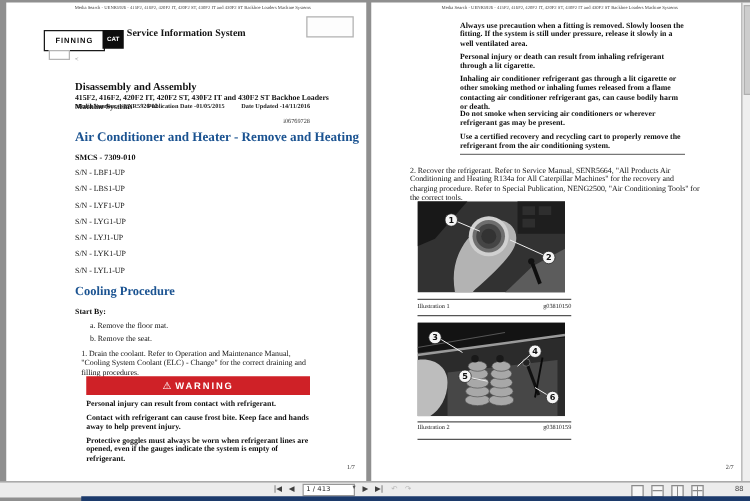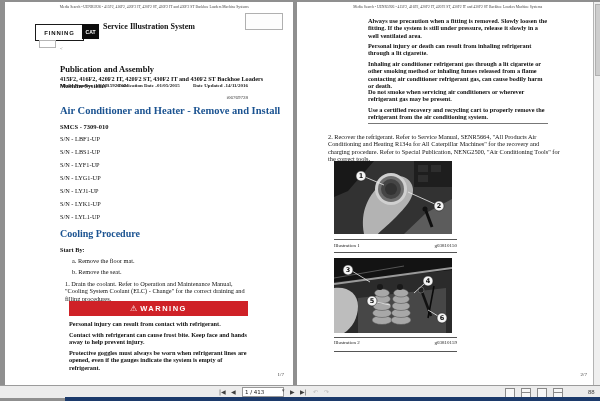--- a/index.html
+++ b/index.html
@@ -55,34 +55,34 @@
   <div class="page page-left">
     <div class="media-line">Media Search - UENR5926 - 415F2, 416F2, 420F2 IT, 420F2 ST, 430F2 IT and 430F2 ST Backhoe Loaders Machine Systems</div>
 
     <div class="abs finning-box">
       <span class="finning-txt sans">FINNING</span>
     </div>
     <div class="abs finning-tab"></div>
     <div class="abs cat-box">
       <span class="cat-txt sans">CAT</span>
     </div>
-    <div class="abs sis-title">Service Illustration System</div>
+    <div class="abs sis-title">Service Information System</div>
     <div class="abs hdr-box"></div>
     <span class="abs" style="left:55px;top:44px;font-size:5px;color:#666;">&lt;</span>
 
-    <div class="abs b" style="left:55px;top:62px;font-size:8.5px;">Publication and Assembly</div>
+    <div class="abs b" style="left:55px;top:62px;font-size:8.5px;">Disassembly and Assembly</div>
     <div class="abs b" style="left:55px;top:73px;right:10px;font-size:6.2px;">415F2, 416F2, 420F2 IT, 420F2 ST, 430F2 IT and 430F2 ST Backhoe Loaders Machine Systems</div>
 
     <span class="abs meta" style="left:55px;top:81px;">Media Number -UENR5926-02</span>
     <span class="abs meta" style="left:0;right:0;top:81px;text-align:center;">Publication Date -01/05/2015</span>
     <span class="abs meta" style="right:45px;top:81px;">Date Updated -14/11/2016</span>
 
     <span class="abs" style="right:45px;top:93px;font-size:5px;color:#333;">i06769728</span>
 
-    <div class="abs b blue" style="left:55px;top:103px;font-size:10.5px;">Air Conditioner and Heater - Remove and Install</div>
+    <div class="abs b blue" style="left:55px;top:103px;font-size:10.5px;">Air Conditioner and Heater - Remove and Heating</div>
     <div class="abs b" style="left:55px;top:121px;font-size:6.5px;">SMCS - 7309-010</div>
 
     <div class="abs body-txt" style="left:55px;top:133px;">S/N - LBF1-UP</div>
     <div class="abs body-txt" style="left:55px;top:146px;">S/N - LBS1-UP</div>
     <div class="abs body-txt" style="left:55px;top:159px;">S/N - LYF1-UP</div>
     <div class="abs body-txt" style="left:55px;top:172px;">S/N - LYG1-UP</div>
     <div class="abs body-txt" style="left:55px;top:185px;">S/N - LYJ1-UP</div>
     <div class="abs body-txt" style="left:55px;top:198px;">S/N - LYK1-UP</div>
     <div class="abs body-txt" style="left:55px;top:211px;">S/N - LYL1-UP</div>
 

